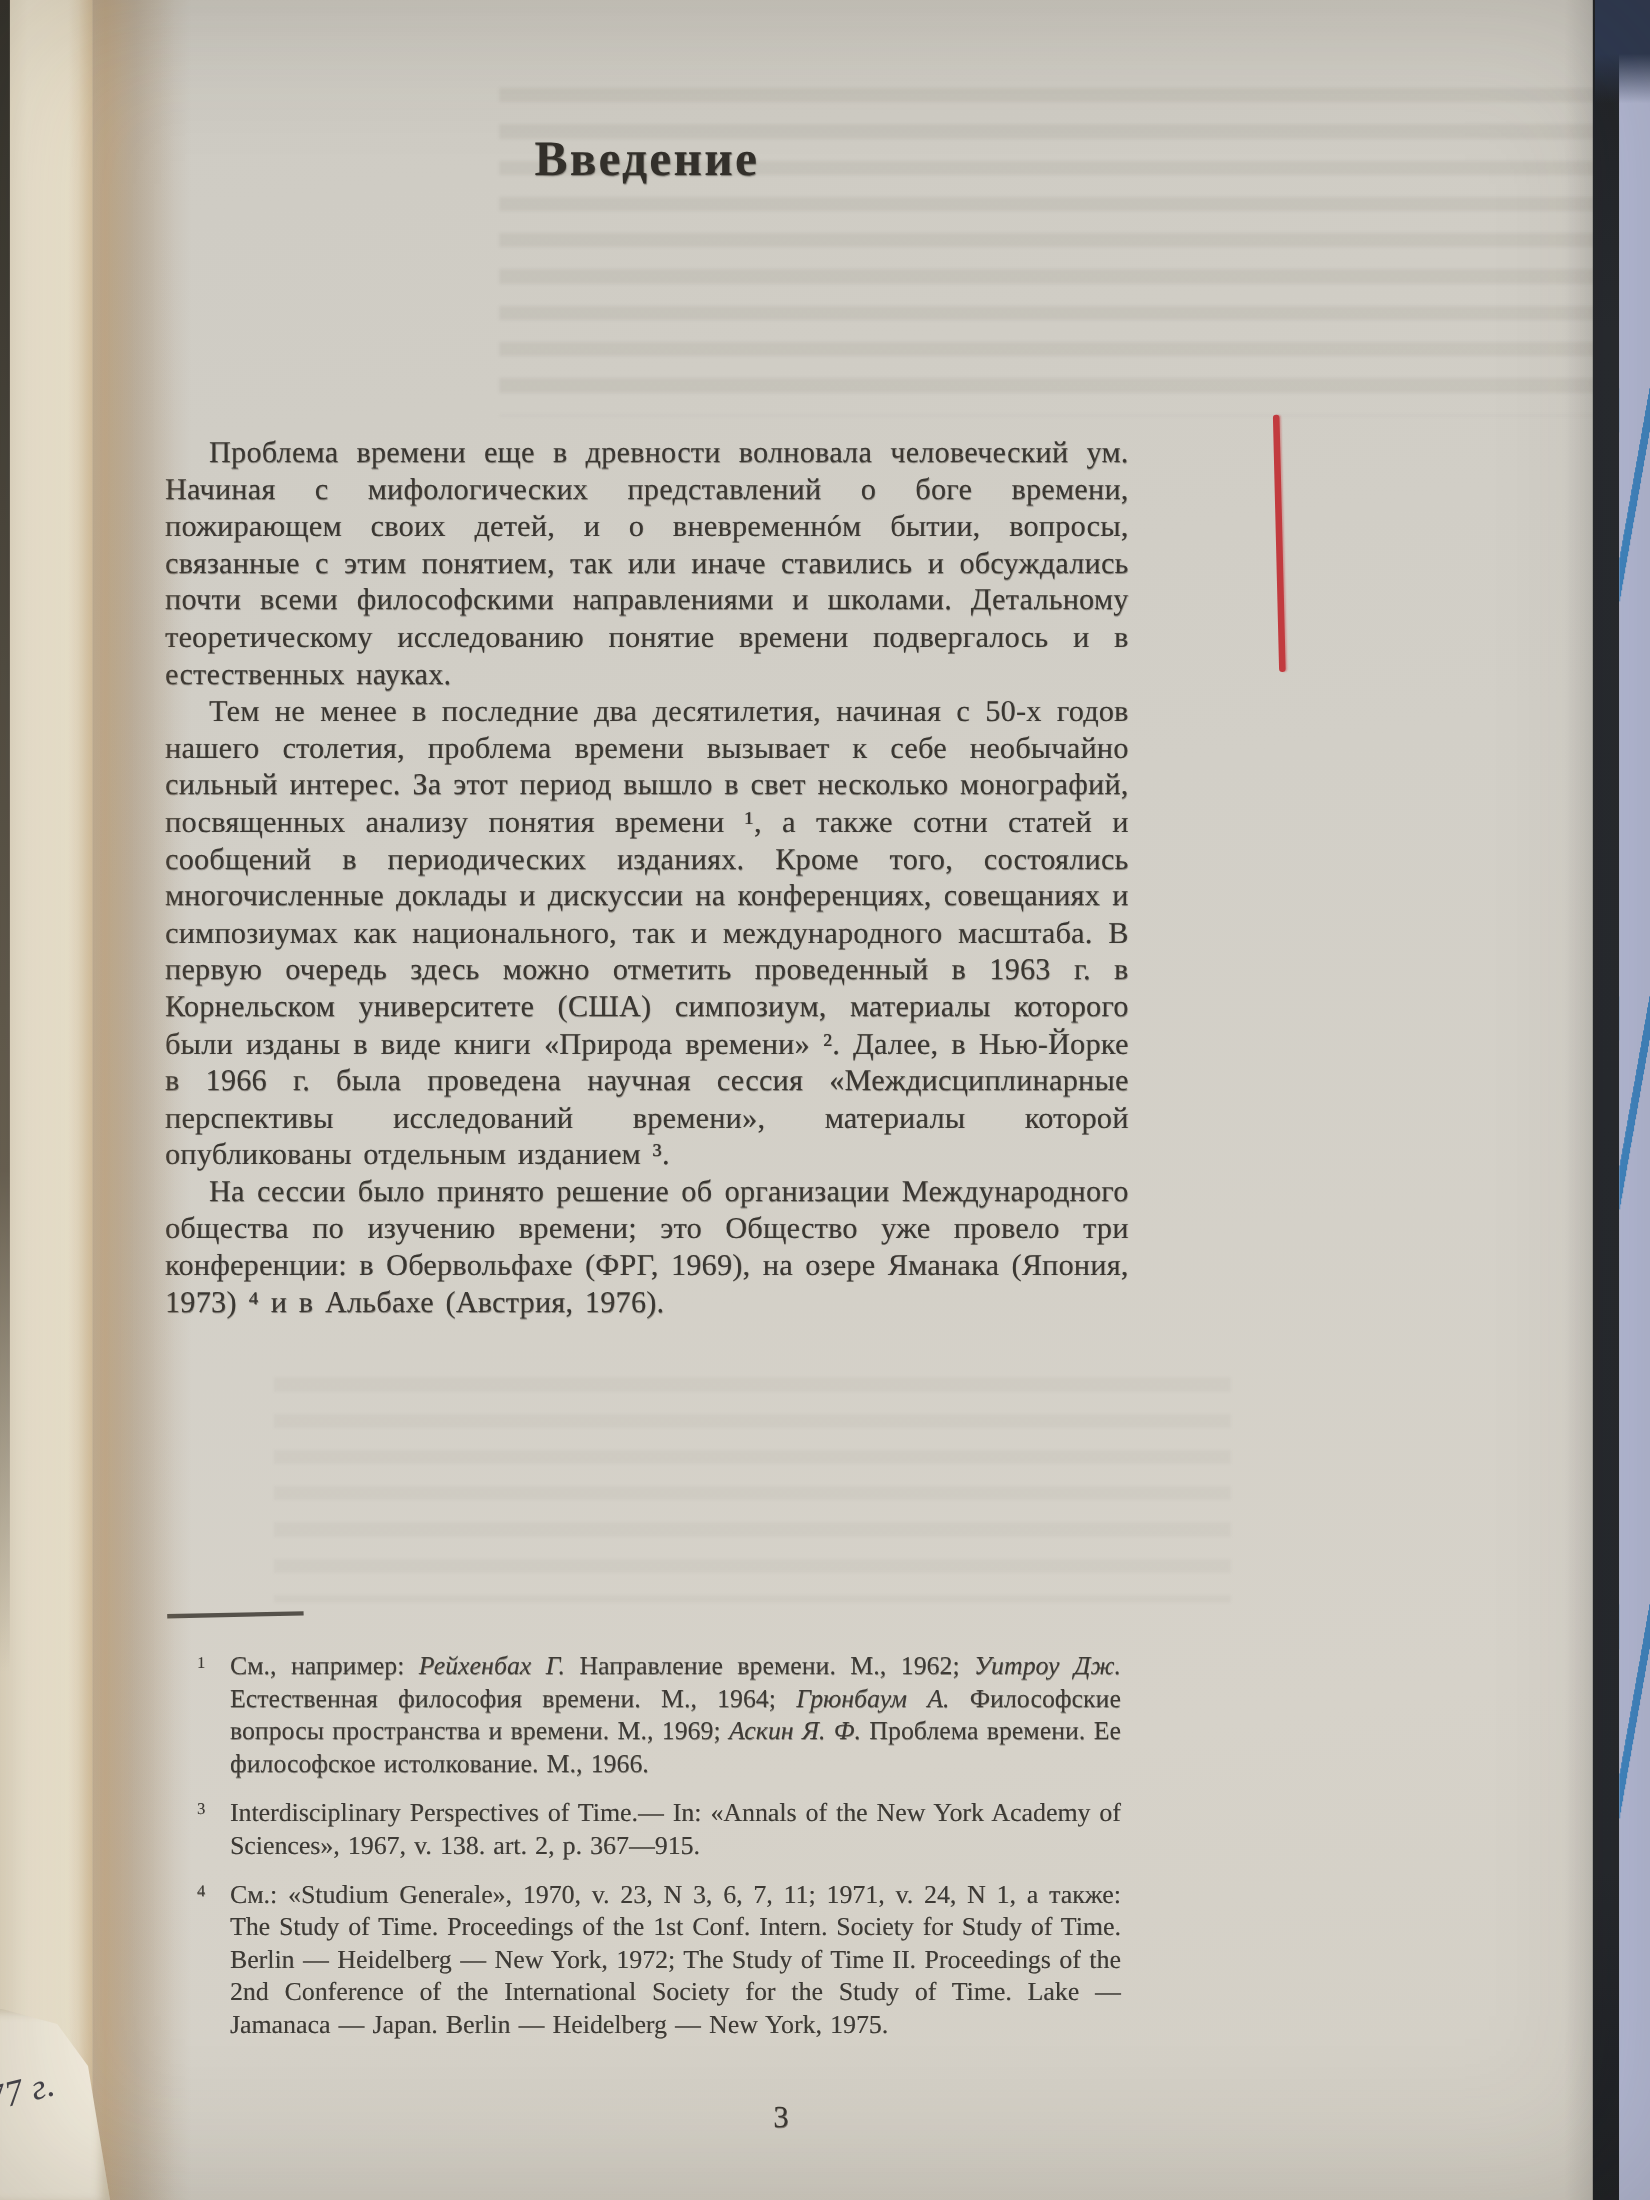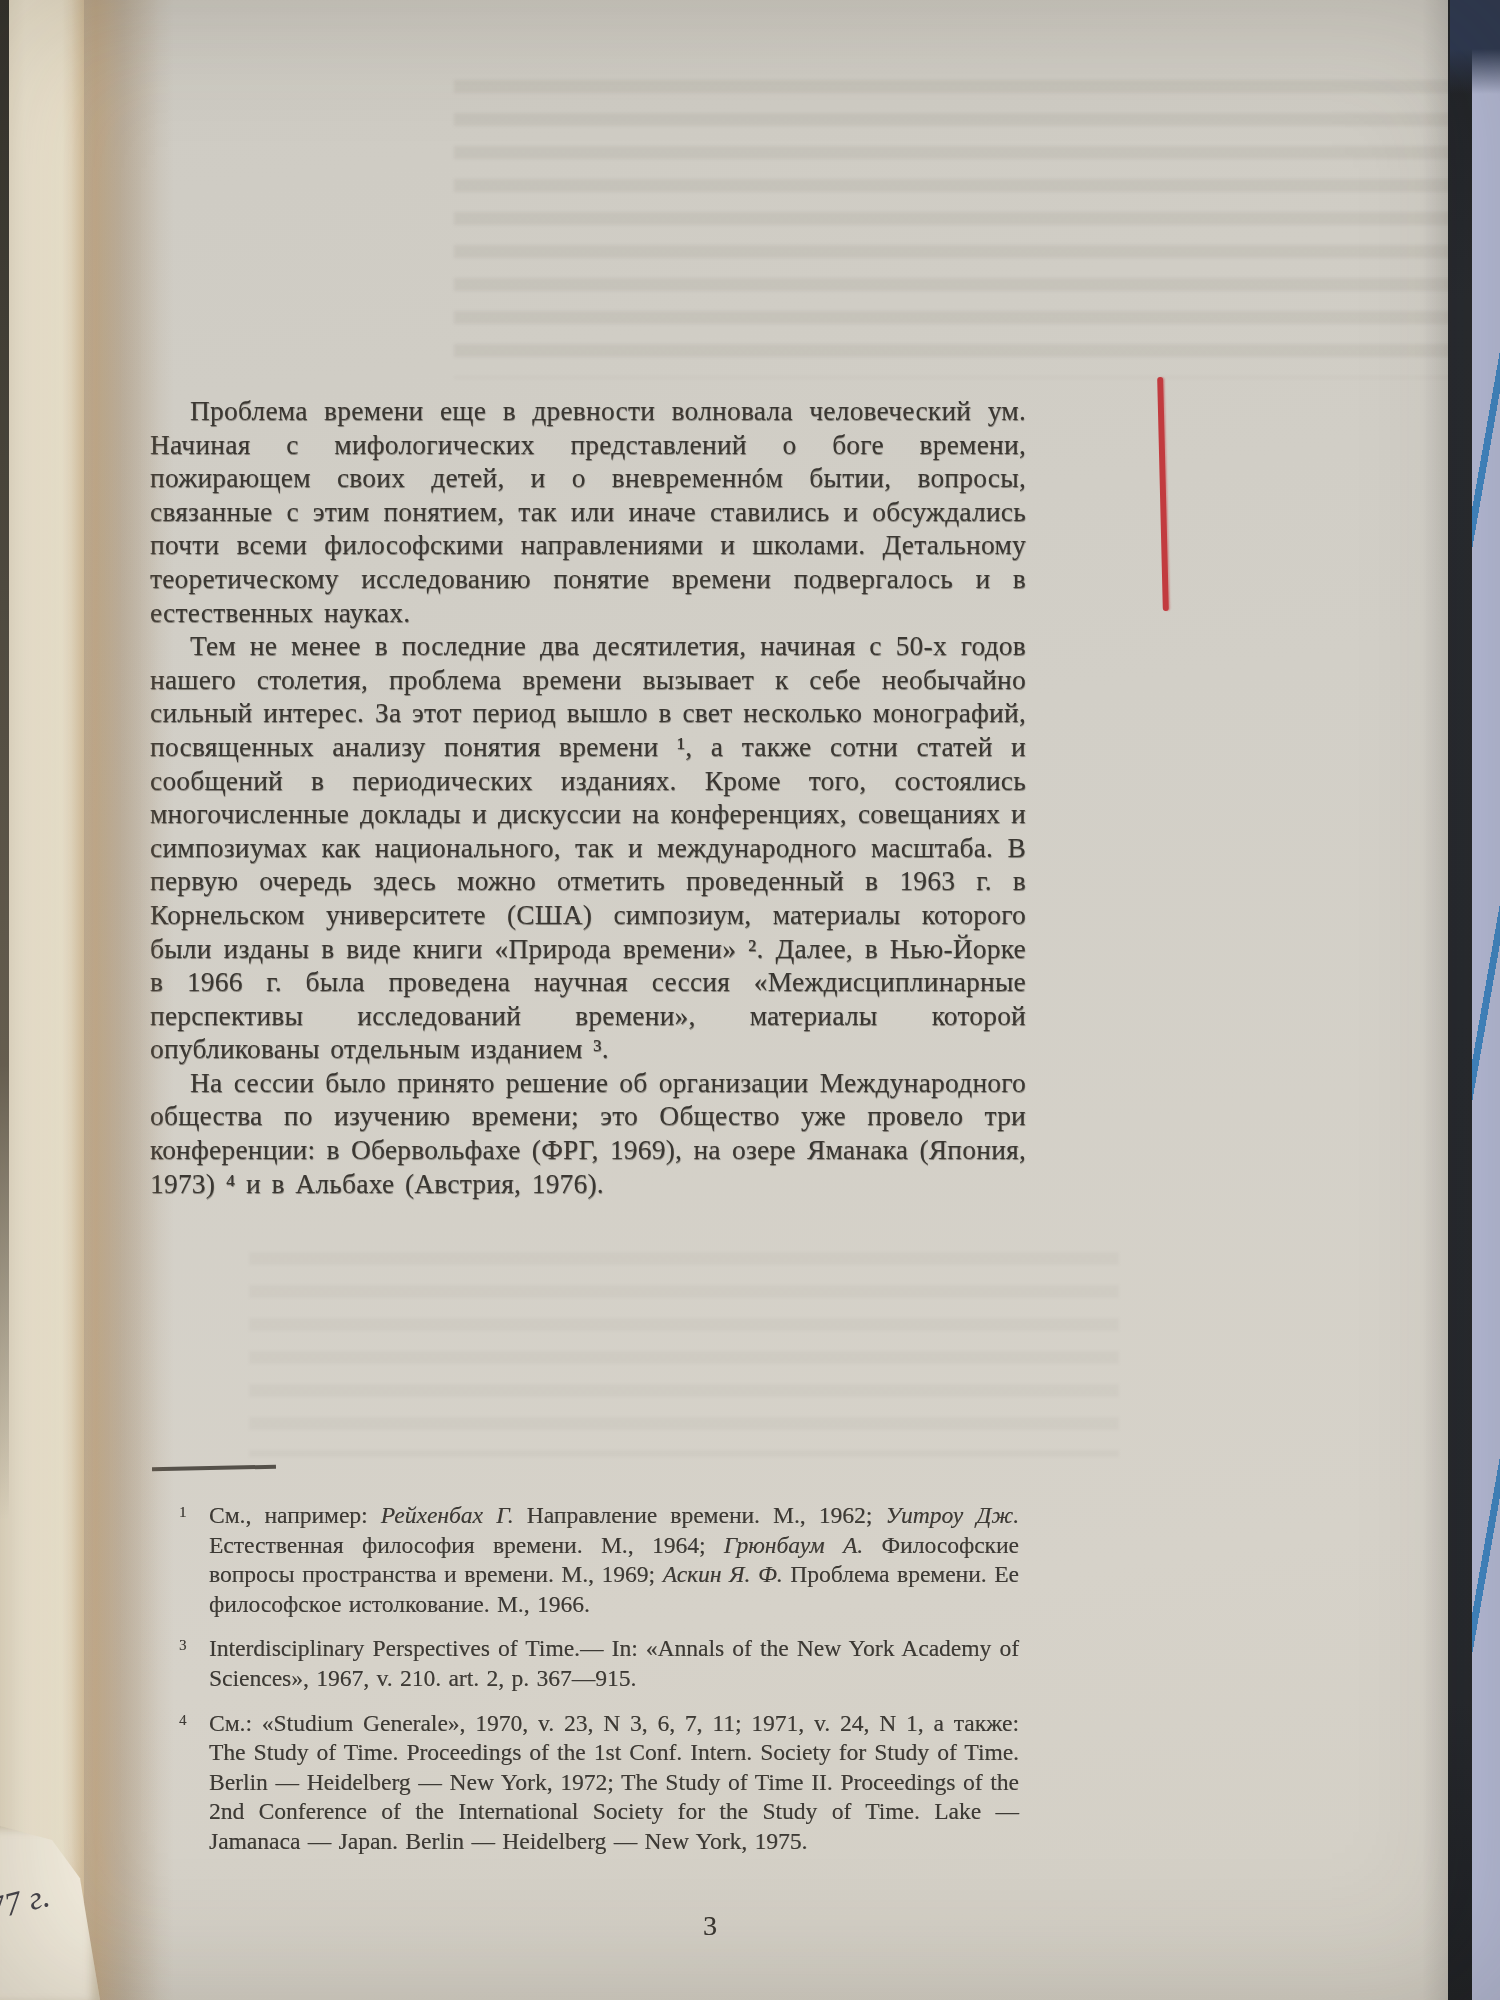--- a/index.html
+++ b/index.html
@@ -106,34 +106,35 @@
 </head>
 <body>
 
 <div class="photo">
 
   <div class="page-area">
     <div class="ghost g1"></div>
     <div class="ghost g2"></div>
   </div>
 
+  <div class="title">Введение</div>
 
   <div class="body-text">
       <p>Проблема времени еще в древности волновала человеческий ум. Начиная с мифологических представлений о боге времени, пожирающем своих детей, и о вневременнóм бытии, вопросы, связанные с этим понятием, так или иначе ставились и обсуждались почти всеми философскими направлениями и школами. Детальному теоретическому исследованию понятие времени подвергалось и в естественных науках.</p>
       <p>Тем не менее в последние два десятилетия, начиная с 50-х годов нашего столетия, проблема времени вызывает к себе необычайно сильный интерес. За этот период вышло в свет несколько монографий, посвященных анализу понятия времени ¹, а также сотни статей и сообщений в периодических изданиях. Кроме того, состоялись многочисленные доклады и дискуссии на конференциях, совещаниях и симпозиумах как национального, так и международного масштаба. В первую очередь здесь можно отметить проведенный в 1963 г. в Корнельском университете (США) симпозиум, материалы которого были изданы в виде книги «Природа времени» ². Далее, в Нью-Йорке в 1966 г. была проведена научная сессия «Междисциплинарные перспективы исследований времени», материалы которой опубликованы отдельным изданием ³.</p>
       <p>На сессии было принято решение об организации Международного общества по изучению времени; это Общество уже провело три конференции: в Обервольфахе (ФРГ, 1969), на озере Яманака (Япония, 1973) ⁴ и в Альбахе (Австрия, 1976).</p>
     </div>
 
   <div class="red-mark"></div>
 
   <div class="fn-rule"></div>
 
   <div class="footnotes">
       <div class="footnote"><span class="fn-marker">1</span><span>См., например: </span><span class="it">Рейхенбах Г.</span><span> Направление времени. М., 1962; </span><span class="it">Уитроу Дж.</span><span> Естественная философия времени. М., 1964; </span><span class="it">Грюнбаум А.</span><span> Философские вопросы пространства и времени. М., 1969; </span><span class="it">Аскин Я. Ф.</span><span> Проблема времени. Ее философское истолкование. М., 1966.</span></div>
-      <div class="footnote"><span class="fn-marker">3</span><span>Interdisciplinary Perspectives of Time.— In: «Annals of the New York Academy of Sciences», 1967, v. 210. art. 2, p. 367—915.</span></div>
+      <div class="footnote"><span class="fn-marker">3</span><span>Interdisciplinary Perspectives of Time.— In: «Annals of the New York Academy of Sciences», 1967, v. 138. art. 2, p. 367—915.</span></div>
       <div class="footnote"><span class="fn-marker">4</span><span>См.: «Studium Generale», 1970, v. 23, N 3, 6, 7, 11; 1971, v. 24, N 1, а также: The Study of Time. Proceedings of the 1st Conf. Intern. Society for Study of Time. Berlin — Heidelberg — New York, 1972; The Study of Time II. Proceedings of the 2nd Conference of the International Society for the Study of Time. Lake — Jamanaca — Japan. Berlin — Heidelberg — New York, 1975.</span></div>
     </div>
 
   <div class="page-num">3</div>
 
   <div class="stack-edge"></div>
   <div class="dark-sliver"></div>
   <div class="gutter"></div>
   <div class="wedge"></div>
   <div class="handwriting">77 г.</div>

